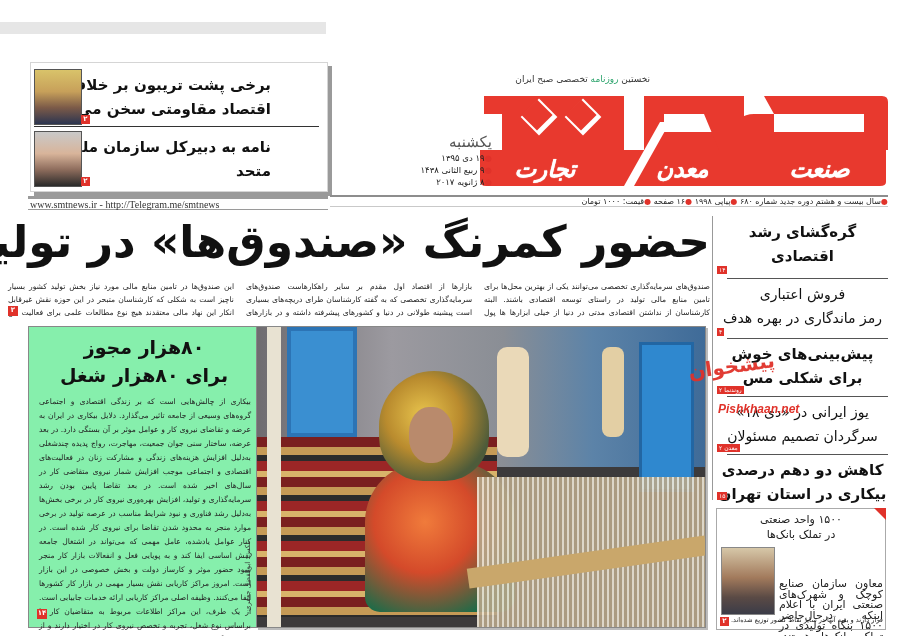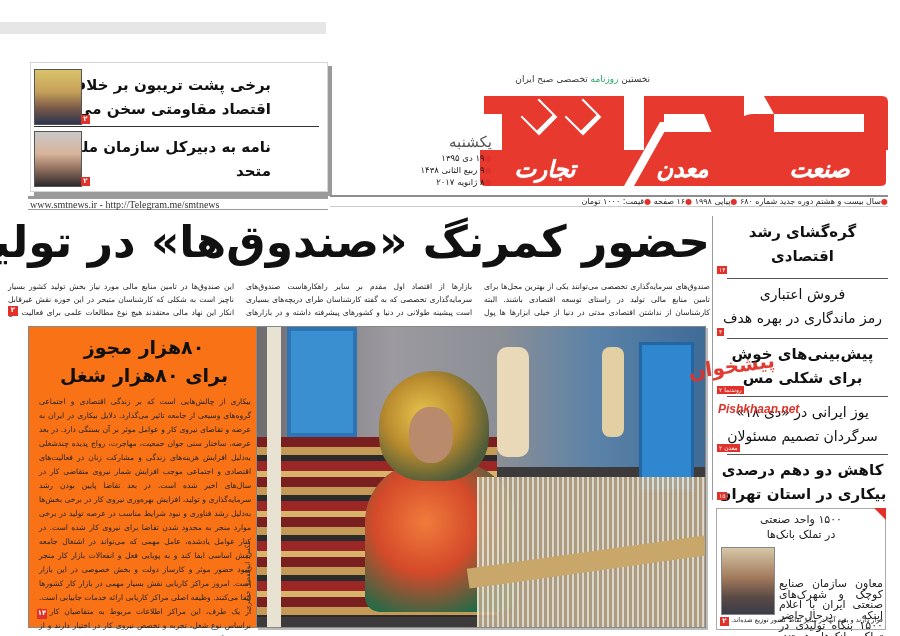--- a/index.html
+++ b/index.html
@@ -41,21 +41,21 @@
   .issue-line .dot { color: #e0322a; }
 
   
   .headline { position: absolute; left: 20px; top: 212px; width: 690px; height: 60px; direction: rtl; text-align: center; font-weight: bold;
     font-size: 44px; line-height: 60px; color: #111; letter-spacing: -1px; white-space: nowrap; }
 
   .lead-cols { position: absolute; left: 2px; top: 280px; width: 714px; height: 42px; display: flex; flex-direction: row-reverse; }
   .lead-col { width: 238px; padding: 0 6px; direction: rtl; text-align: justify; font-size: 7.6px; line-height: 13px; color: #222; overflow: hidden; position: relative; }
 
   
-  .side-box { position: absolute; left: 28px; top: 326px; width: 232px; height: 302px; border: 1px solid #888; background: #f97316; }
+  .side-box { position: absolute; left: 28px; top: 326px; width: 232px; height: 302px; border: 1px solid #888; background: #86efac; }
   .side-title { direction: rtl; text-align: center; font-weight: bold; font-size: 19px; line-height: 28px; margin-top: 6px; color: #111; }
   .side-body { direction: rtl; text-align: justify; font-size: 7.6px; line-height: 14px; padding: 6px 8px 0 10px; color: #222; }
   .photo-credit { position: absolute; left: 244px; top: 540px; width: 10px; height: 90px; writing-mode: vertical-rl; transform: rotate(180deg); font-size: 7px; color: #333; direction: rtl; white-space: nowrap; }
 
   
   .main-photo { position: absolute; left: 256px; top: 326px; width: 450px; height: 302px; border: 1px solid #888; box-shadow: 2px 2px 0 #bbb; overflow: hidden;
     background: #3c3a3b; }
   .ph-wall { position: absolute; left: 0; top: 0; width: 100%; height: 140px; background: linear-gradient(90deg, #6f6c70 0%, #9c9aa0 30%, #8a8e95 55%, #5c83a8 75%, #3f6b98 100%); }
   .ph-door-l { position: absolute; left: 30px; top: 0; width: 70px; height: 110px; background: #3a8fd1; border: 4px solid #2c74b5; }
   .ph-door-r { position: absolute; left: 382px; top: 15px; width: 55px; height: 150px; background: #2f88cf; border: 3px solid #2266a3; }

